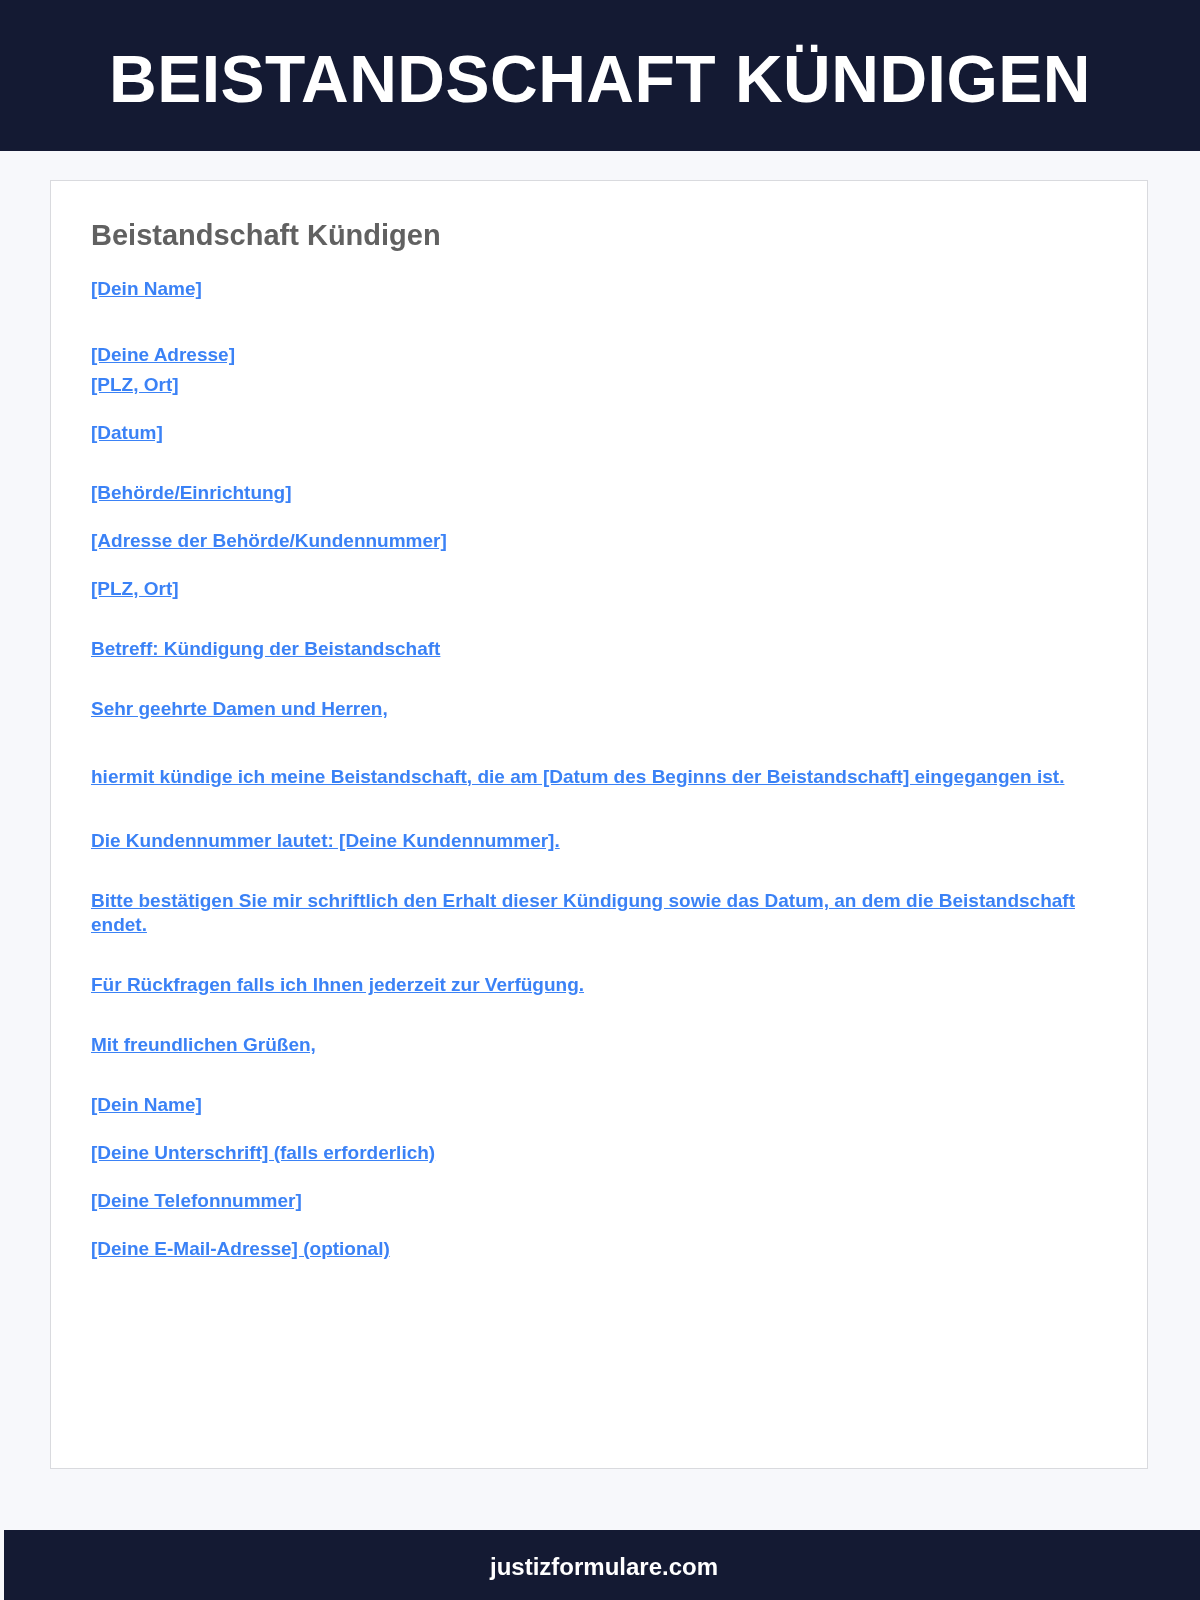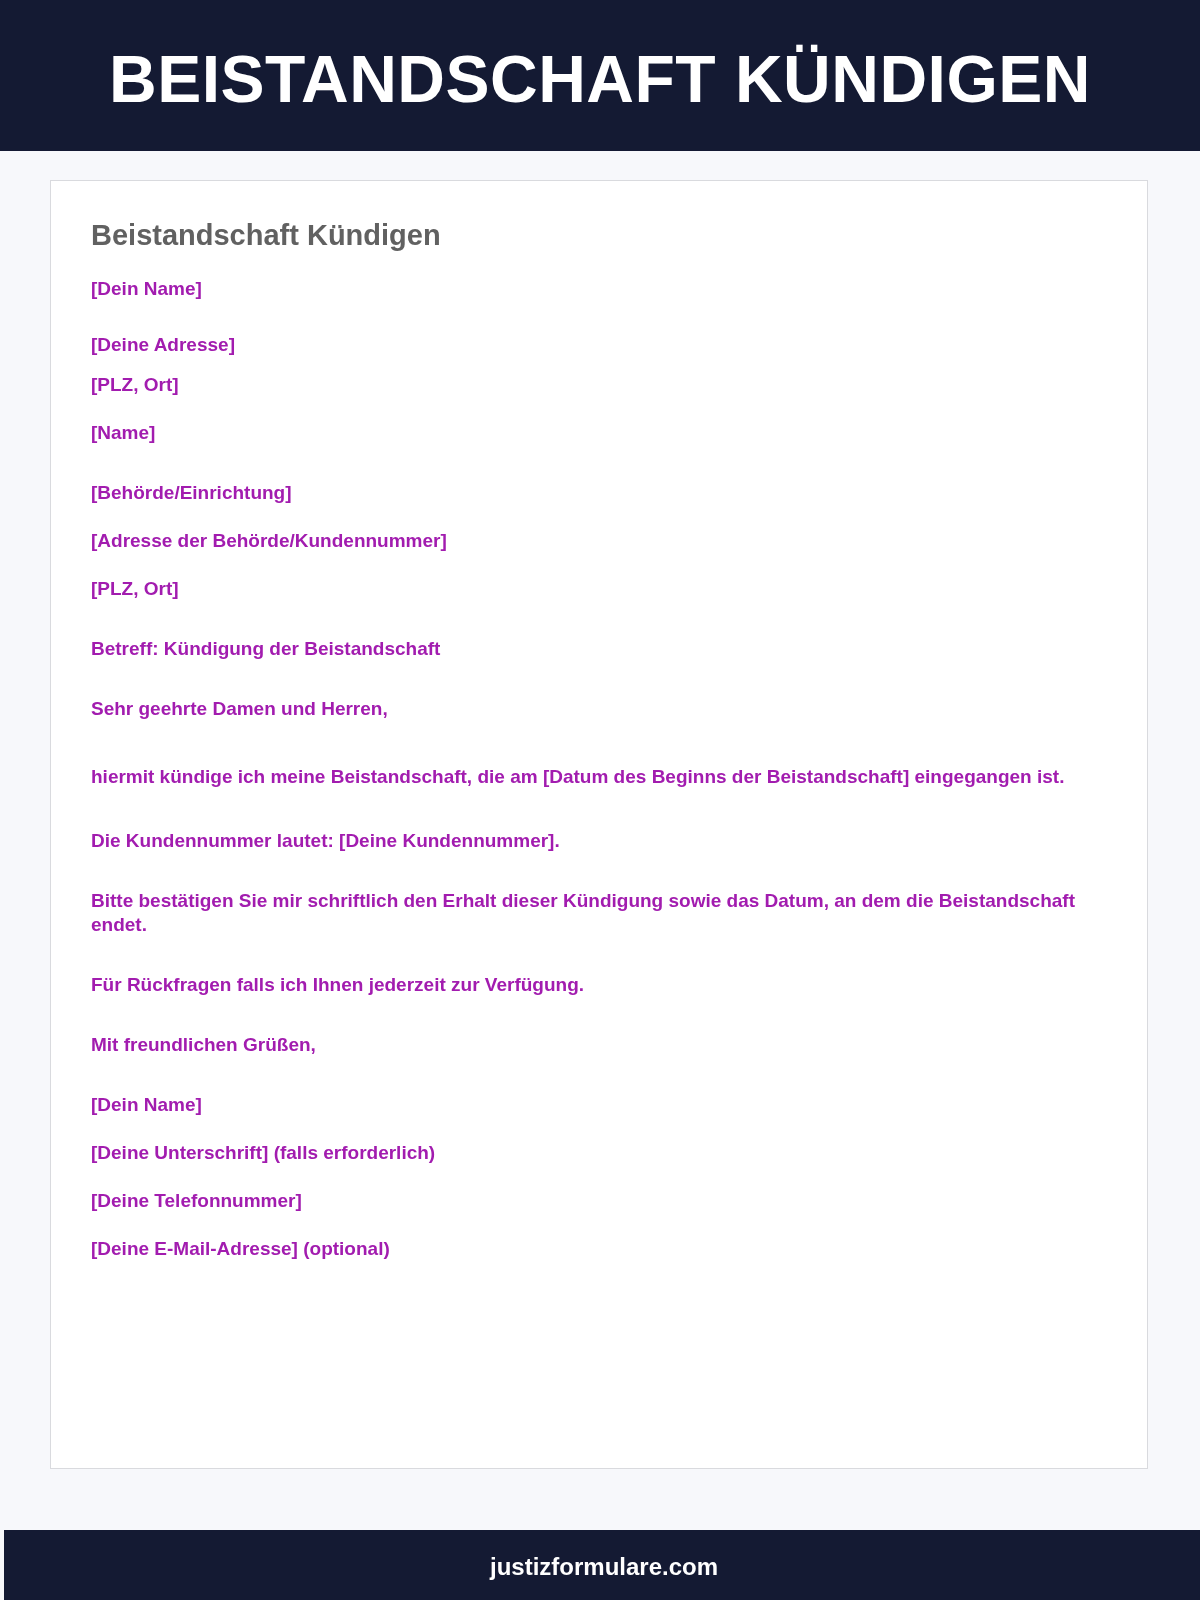--- a/index.html
+++ b/index.html
@@ -59,22 +59,23 @@
       color: #616161;
       white-space: nowrap;
     }
     .line {
       position: absolute;
       left: 0;
       right: 0;
       margin: 0;
       font-size: 19px;
       font-weight: bold;
-      color: #a21caf;
+      color: #3b82f6;
       line-height: 24px;
+      text-decoration: underline;
     }
     .footer {
       position: absolute;
       left: 4px;
       top: 1530px;
       width: 1200px;
       height: 70px;
       background: #141a33;
       display: flex;
       align-items: center;
@@ -92,23 +93,23 @@
 
 <header class="header">
   <h1 class="header-title">BEISTANDSCHAFT KÜNDIGEN</h1>
 </header>
 
 <main class="card">
   <div class="card-inner">
     <h2 class="doc-title">Beistandschaft Kündigen</h2>
 
     <p class="line" style="top:96px">[Dein Name]</p>
-    <p class="line" style="top:152px">[Deine Adresse]</p>
+    <p class="line" style="top:162px">[Deine Adresse]</p>
     <p class="line" style="top:192px">[PLZ, Ort]</p>
-    <p class="line" style="top:240px">[Name]</p>
+    <p class="line" style="top:240px">[Datum]</p>
 
     <p class="line" style="top:300px">[Behörde/Einrichtung]</p>
     <p class="line" style="top:348px">[Adresse der Behörde/Kundennummer]</p>
     <p class="line" style="top:396px">[PLZ, Ort]</p>
 
     <p class="line" style="top:456px">Betreff: Kündigung der Beistandschaft</p>
 
     <p class="line" style="top:516px">Sehr geehrte Damen und Herren,</p>
 
     <p class="line" style="top:584px">hiermit kündige ich meine Beistandschaft, die am [Datum des Beginns der Beistandschaft] eingegangen ist.</p>

